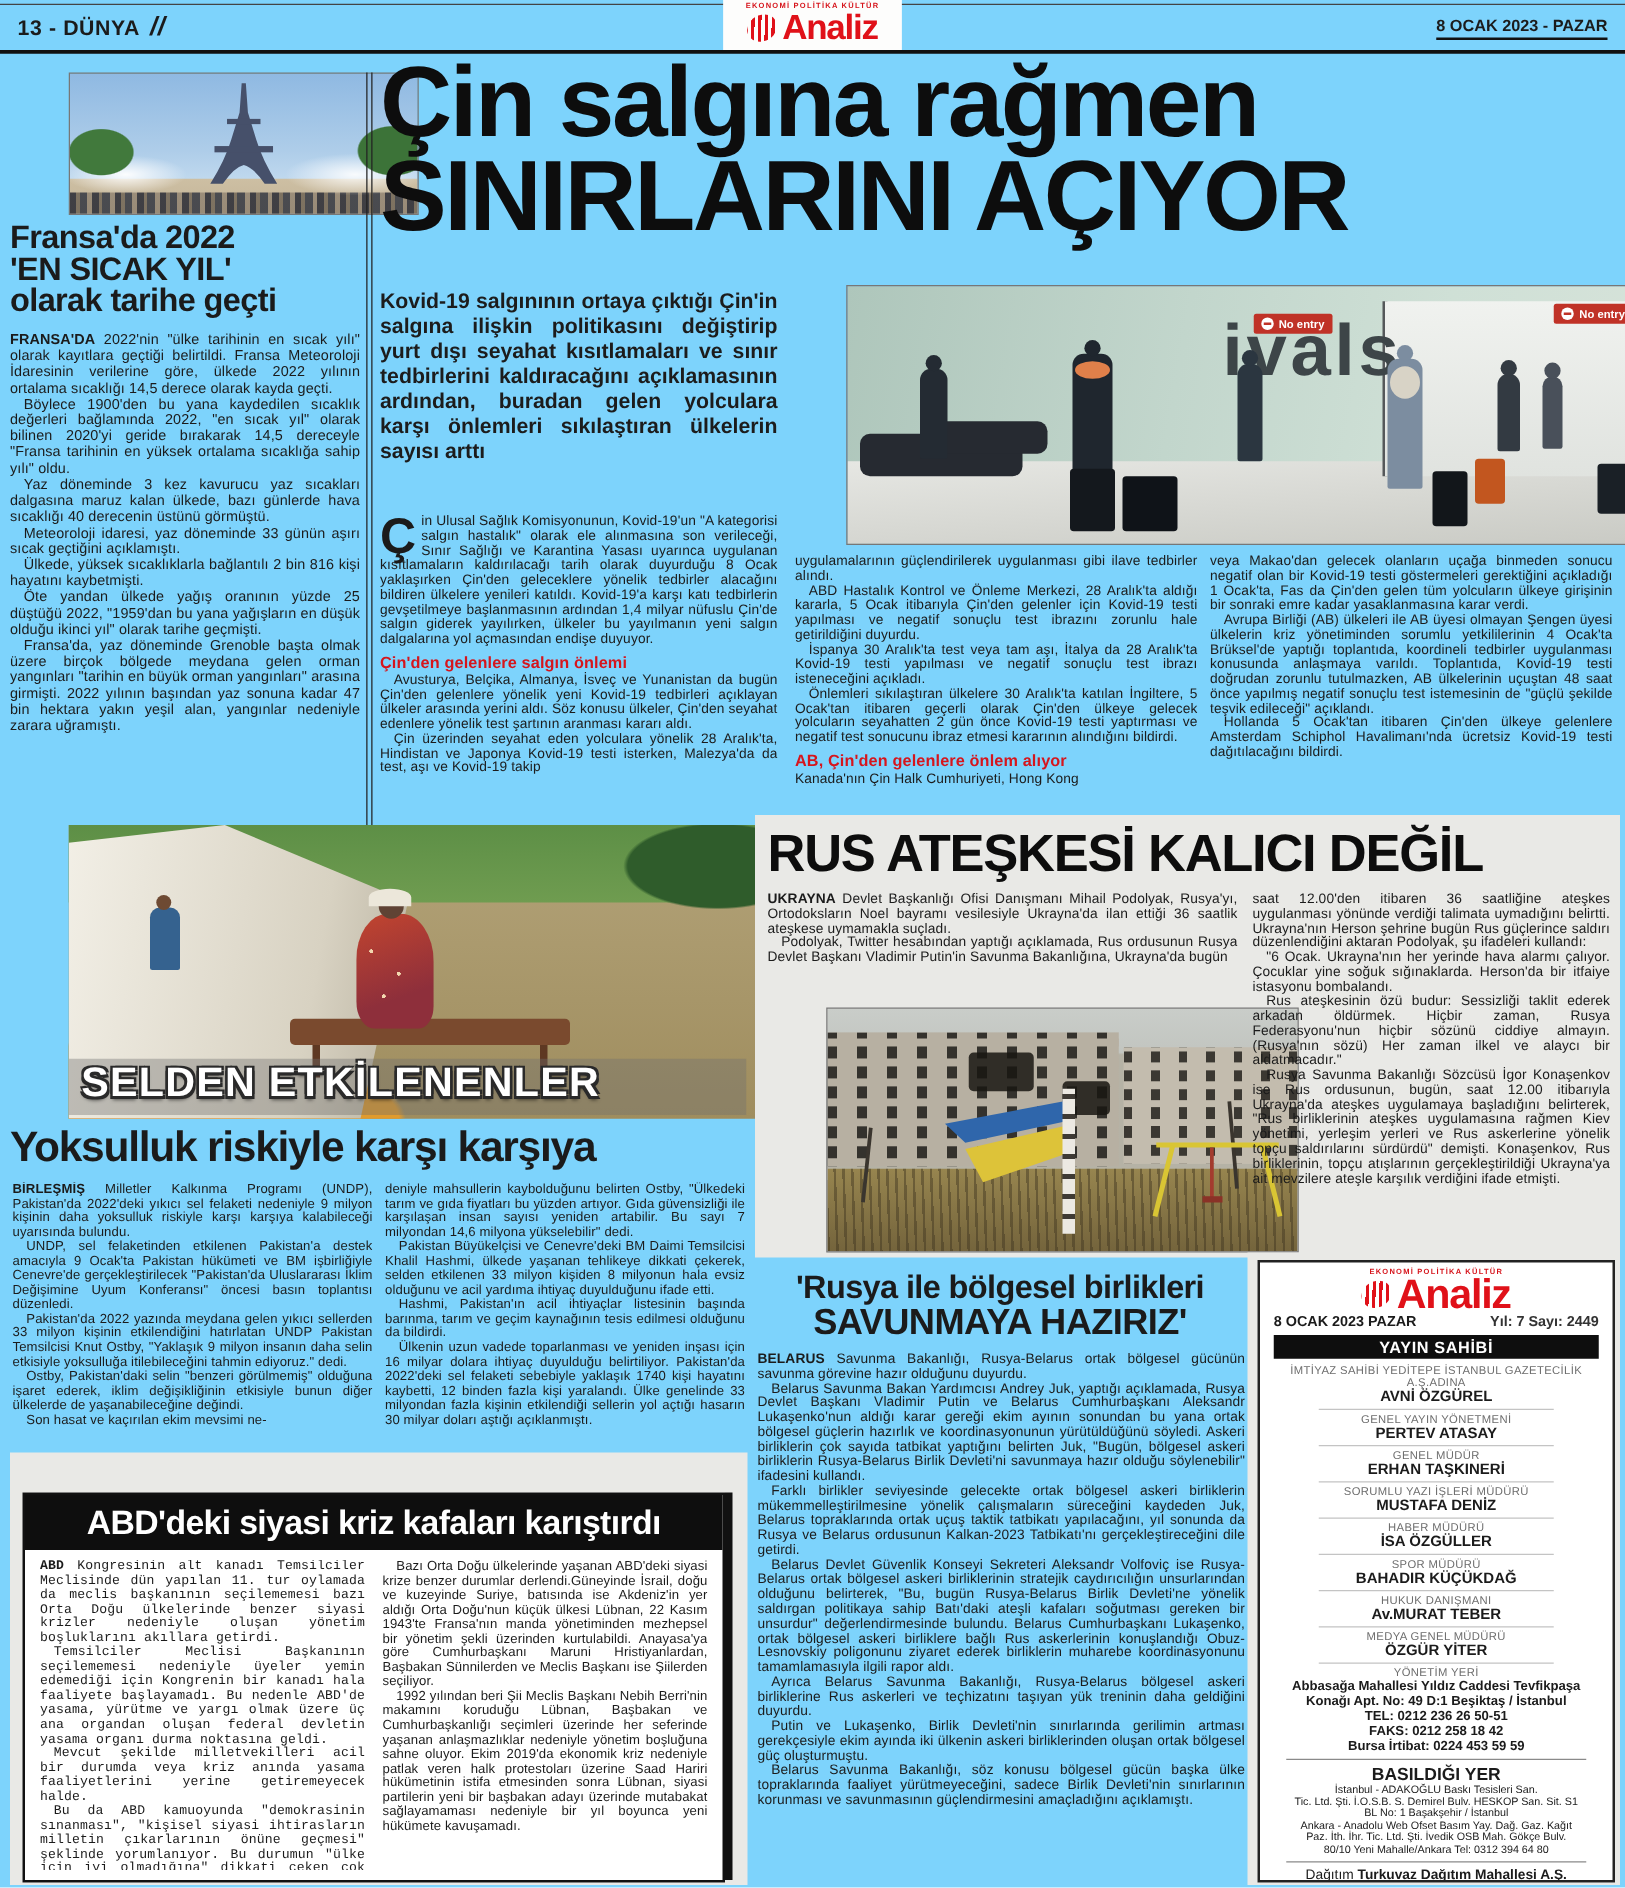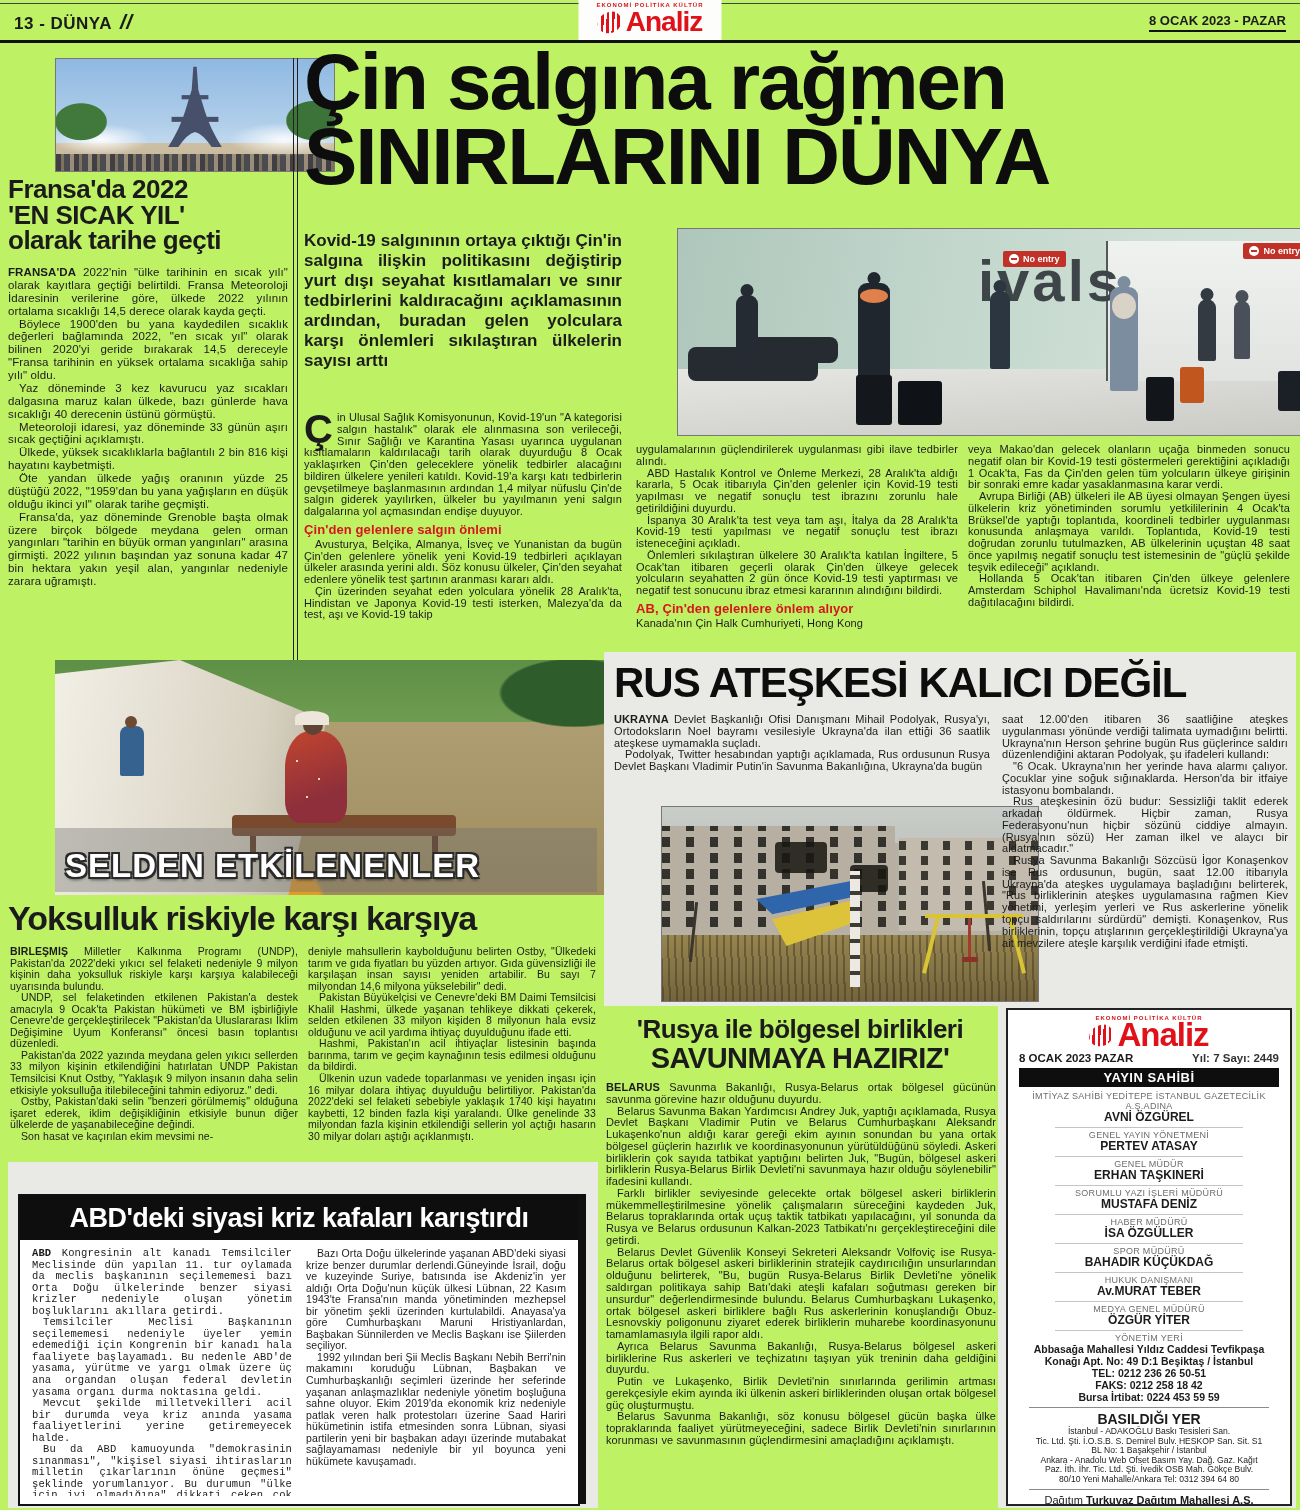--- a/index.html
+++ b/index.html
@@ -1,16 +1,16 @@
 <!DOCTYPE html>
 <html><head>
 <meta charset="utf-8">
 <style>
   html,body { margin:0; padding:0; background:#ffffff; }
-  .page { position:relative; width:1300px; height:1510px; background:#bef264; overflow:hidden;
+  .page { position:relative; width:1300px; height:1510px; background:#7dd3fc; overflow:hidden;
           font-family:"Liberation Sans", sans-serif; color:#1b1b1b; }
   .abs { position:absolute; }
 
   
   .top-rule    { position:absolute; left:0; top:3px; width:1300px; border-top:1px solid #444; }
   .header-rule { position:absolute; left:0; top:40px; width:1300px; border-top:3px solid #111; }
   .page-label  { position:absolute; left:14px; top:10px; font-size:17px; font-weight:bold; letter-spacing:.5px; }
   .slashes     { font-style:italic; font-weight:bold; font-size:21px; margin-left:8px; }
   .issue-date  { position:absolute; right:14px; top:13px; font-size:13px; font-weight:bold; border-bottom:2px solid #111; padding-bottom:2px; }
   .logo-wrap   { position:absolute; left:50%; transform:translateX(-50%); top:0; background:#fdfdfc; padding:2px 18px 4px; text-align:center; z-index:5; }
@@ -99,21 +99,21 @@
   .flood-woman { position:absolute; left:39%; top:30%; width:62px; height:92px; background:
       radial-gradient(3px 3px at 12px 30px,#f2d8b0 50%,transparent 52%),
       radial-gradient(3px 3px at 34px 48px,#f2d8b0 50%,transparent 52%),
       radial-gradient(3px 3px at 22px 66px,#f2d8b0 50%,transparent 52%),
       linear-gradient(160deg,#c2452f,#8e2f3b 70%);
       border-radius:40% 42% 20% 24%; }
   .flood-woman::before { content:""; position:absolute; top:-16px; left:18px; width:20px; height:20px; border-radius:50%; background:#5f4334; }
   .flood-woman::after  { content:""; position:absolute; top:-20px; left:10px; width:34px; height:14px; border-radius:50% 50% 0 0; background:#ece7da; }
   .flood-fig2 { position:absolute; left:11%; top:28%; width:24px; height:50px; background:#35628f; border-radius:8px 8px 2px 2px; }
   .flood-fig2::before { content:""; position:absolute; top:-10px; left:5px; width:12px; height:12px; border-radius:50%; background:#6e4a33; }
-  .flood-banner { position:absolute; left:0; right:48px; bottom:3px; padding:19px 10px 7px;
+  .flood-banner { position:absolute; left:0; right:48px; bottom:3px; padding:0 10px 7px;
       font-size:33px; font-weight:bold; letter-spacing:1px; color:#fff;
       background:rgba(110,110,110,.38);
       text-shadow:-2px -2px 0 #2a2a2a, 2px -2px 0 #2a2a2a, -2px 2px 0 #2a2a2a, 2px 2px 0 #2a2a2a, 0 3px 3px rgba(0,0,0,.55); }
 
   .photo-ukraine { background:linear-gradient(#c9cdc9 0%,#c2c5c0 18%,#b5b2a5 19%); }
   .ub { position:absolute; background-image:
       repeating-linear-gradient(0deg, #b7b0a2 0 6px, transparent 6px 16px),
       repeating-linear-gradient(90deg, #34322d 0 8px, #b7b0a2 8px 24px); }
   .ub2 { background-image:
       repeating-linear-gradient(0deg, #c3bcae 0 6px, transparent 6px 15px),
@@ -194,21 +194,21 @@
         <p>Meteoroloji idaresi, yaz döneminde 33 günün aşırı sıcak geçtiğini açıklamıştı.</p>
         <p>Ülkede, yüksek sıcaklıklarla bağlantılı 2 bin 816 kişi hayatını kaybetmişti.</p>
         <p>Öte yandan ülkede yağış oranının yüzde 25 düştüğü 2022, "1959'dan bu yana yağışların en düşük olduğu ikinci yıl" olarak tarihe geçmişti.</p>
         <p>Fransa'da, yaz döneminde Grenoble başta olmak üzere birçok bölgede meydana gelen orman yangınları "tarihin en büyük orman yangınları" arasına girmişti. 2022 yılının başından yaz sonuna kadar 47 bin hektara yakın yeşil alan, yangınlar nedeniyle zarara uğramıştı.</p>
       </div>
   </div>
   <div class="vdivider" style="left:293px;top:58px;height:602px;"></div>
 
   <div class="abs cn-headline" style="left:304px;top:44px;width:992px;">
     <div>Çin salgına rağmen</div>
-    <div>SINIRLARINI DÜNYA</div>
+    <div>SINIRLARINI AÇIYOR</div>
   </div>
   <div class="abs cn-lead" style="left:304px;top:231px;width:318px;height:176px;">Kovid-19 salgınının ortaya çıktığı Çin'in salgına ilişkin politikasını değiştirip yurt dışı seyahat kısıtlamaları ve sınır tedbirlerini kaldıracağını açıklamasının ardından, buradan gelen yolculara karşı önlemleri sıkılaştıran ülkelerin sayısı arttı</div>
 
   <div class="photo photo-airport abs" style="left:630px;top:228px;width:656px;height:206px;">
     <div class="ap-sign">ivals</div>
     <div class="ap-noentry" style="left:325px;top:22px;">
         <span class="ne-dash"></span>
         <span>No entry</span>
       </div>
     <div class="ap-noentry" style="right:28px;top:14px;">

